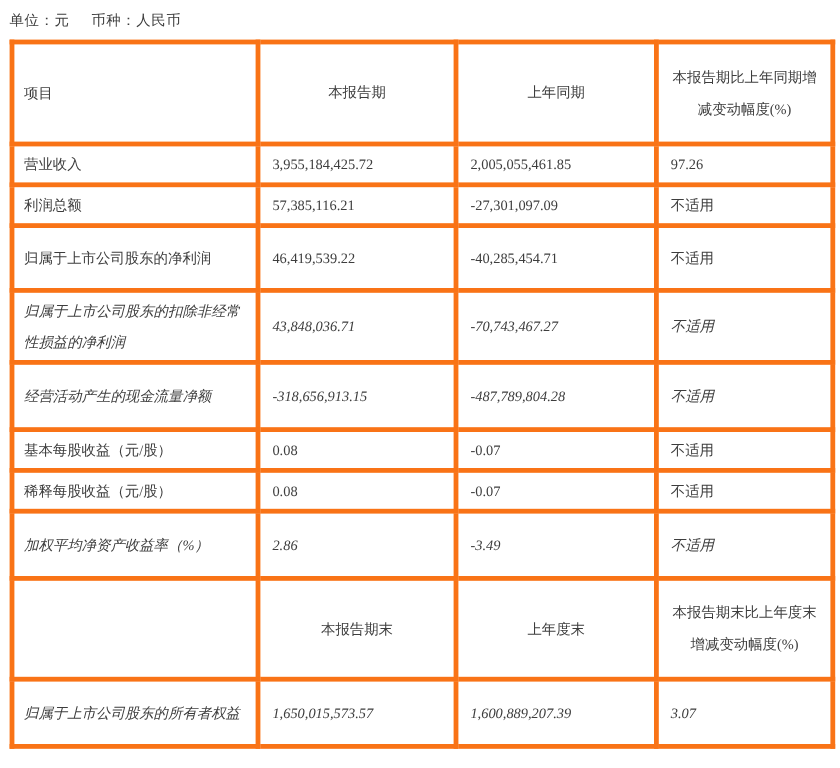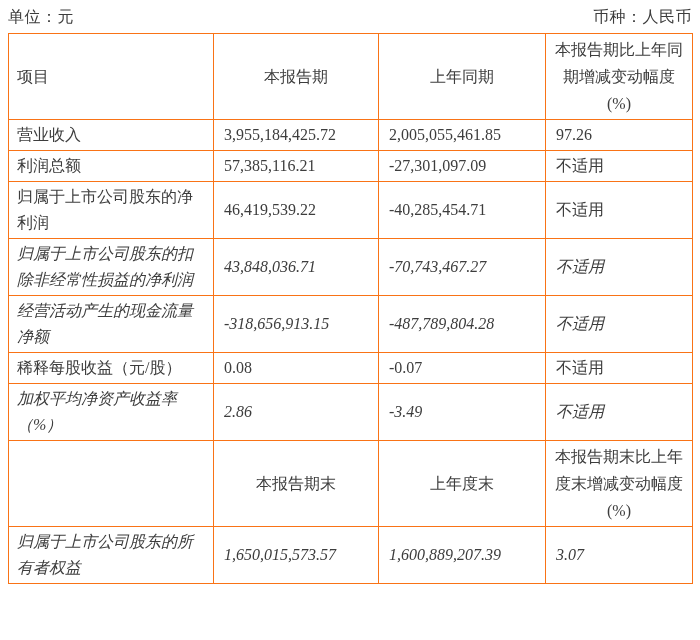--- a/index.html
+++ b/index.html
@@ -10,43 +10,43 @@
     background: #ffffff;
     overflow: hidden;
     font-family: "Liberation Serif", "DejaVu Serif", serif;
     color: #3d3d3d;
   }
   .page {
     padding: 6px 8px 0 8px;
   }
   .unit-line {
     display: flex;
-    justify-content: space-between;
+    justify-content: flex-start;
     align-items: center;
     height: 22px;
     margin-bottom: 5px;
-    font-size: 16px;
+    font-size: 12px;
     letter-spacing: 0.5px;
   }
   .unit-line .currency {
-    margin-left: 4px;
+    margin-left: 18px;
     font-family: Liberation Serif, serif;
   }
   table.fin {
     border-collapse: collapse;
     table-layout: fixed;
     width: 684px;
   }
   table.fin col.c1 { width: 205px; }
   table.fin col.c2 { width: 165px; }
   table.fin col.c3 { width: 167px; }
   table.fin col.c4 { width: 147px; }
   table.fin th, table.fin td {
-    border: 1px solid #f97316;
-    font-size: 16px;
+    border: 4px solid #f97316;
+    font-size: 12px;
     font-weight: normal;
     vertical-align: middle;
     line-height: 26px;
     padding: 2px 10px;
     overflow: hidden;
     word-break: normal;
   }
   table.fin th.head-center {
     text-align: center;
     line-height: 27px;
@@ -125,20 +125,26 @@
       <td class="num">不适用</td>
     </tr>
 
     <tr class="r3l">
       <td class="lab">经营活动产生的现金流量净额</td>
       <td class="num">-318,656,913.15</td>
       <td class="num">-487,789,804.28</td>
       <td class="num">不适用</td>
     </tr>
 
+    <tr class="r1">
+      <td class="lab">基本每股收益（元/股）</td>
+      <td class="num">0.08</td>
+      <td class="num">-0.07</td>
+      <td class="num">不适用</td>
+    </tr>
 
     <tr class="r1">
       <td class="lab">稀释每股收益（元/股）</td>
       <td class="num">0.08</td>
       <td class="num">-0.07</td>
       <td class="num">不适用</td>
     </tr>
 
     <tr class="r3l">
       <td class="lab">加权平均净资产收益率（%）</td>

